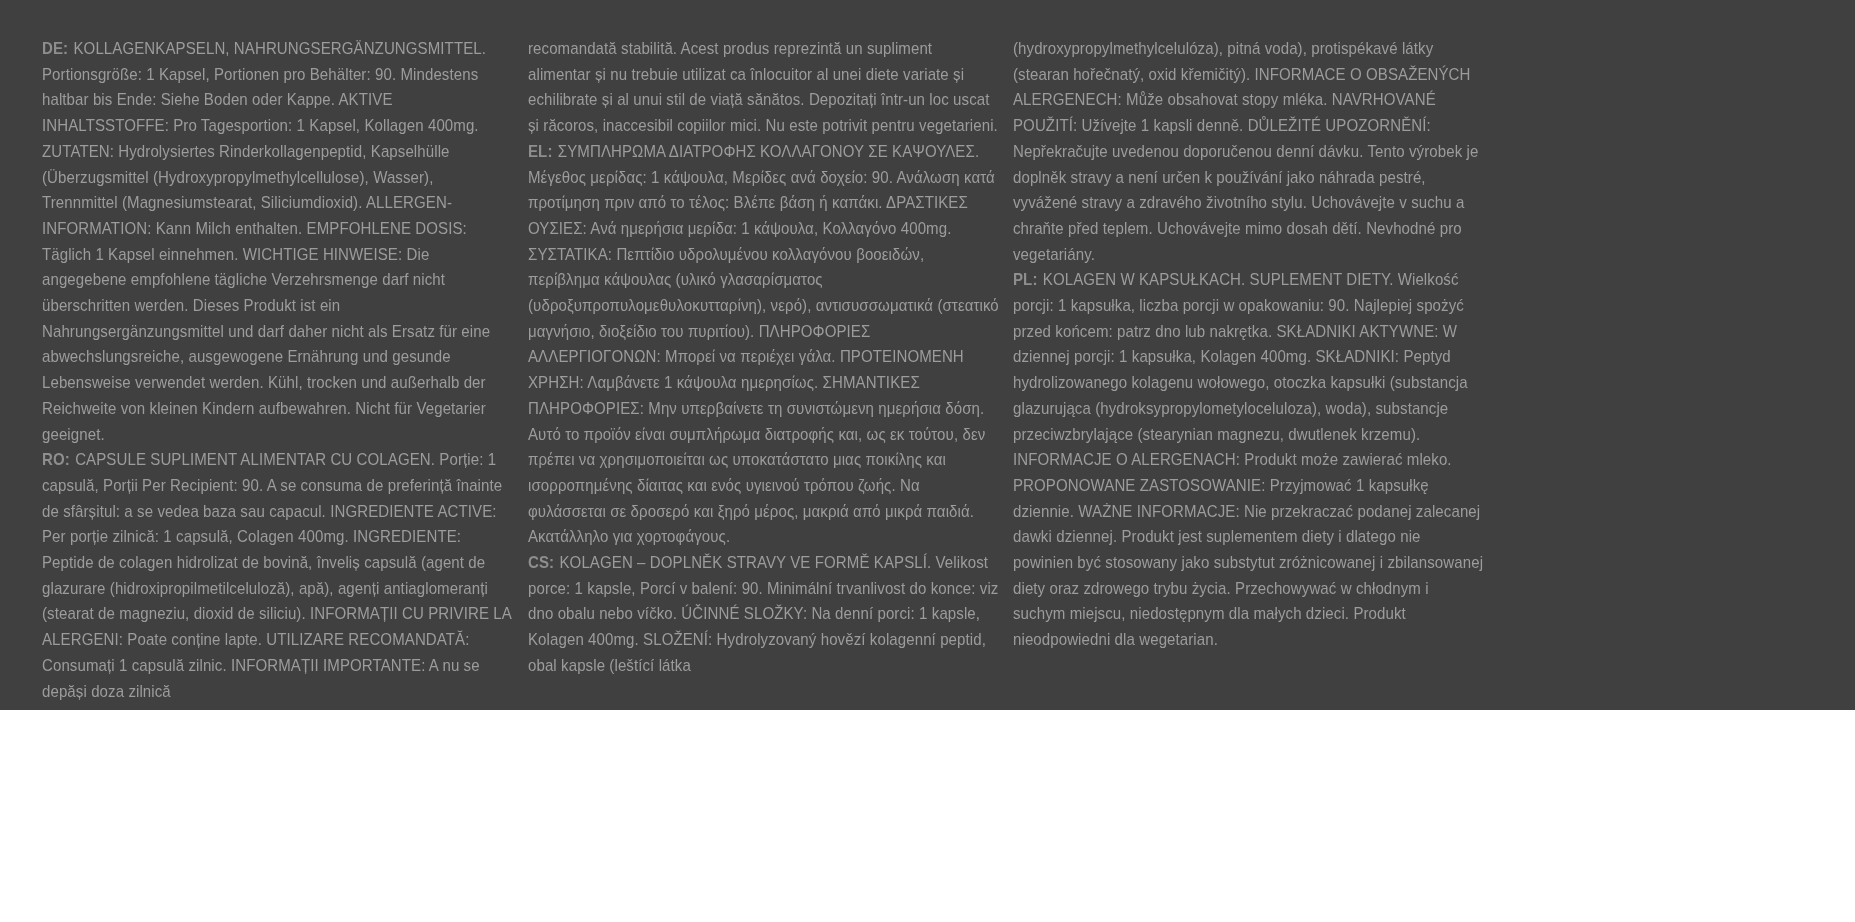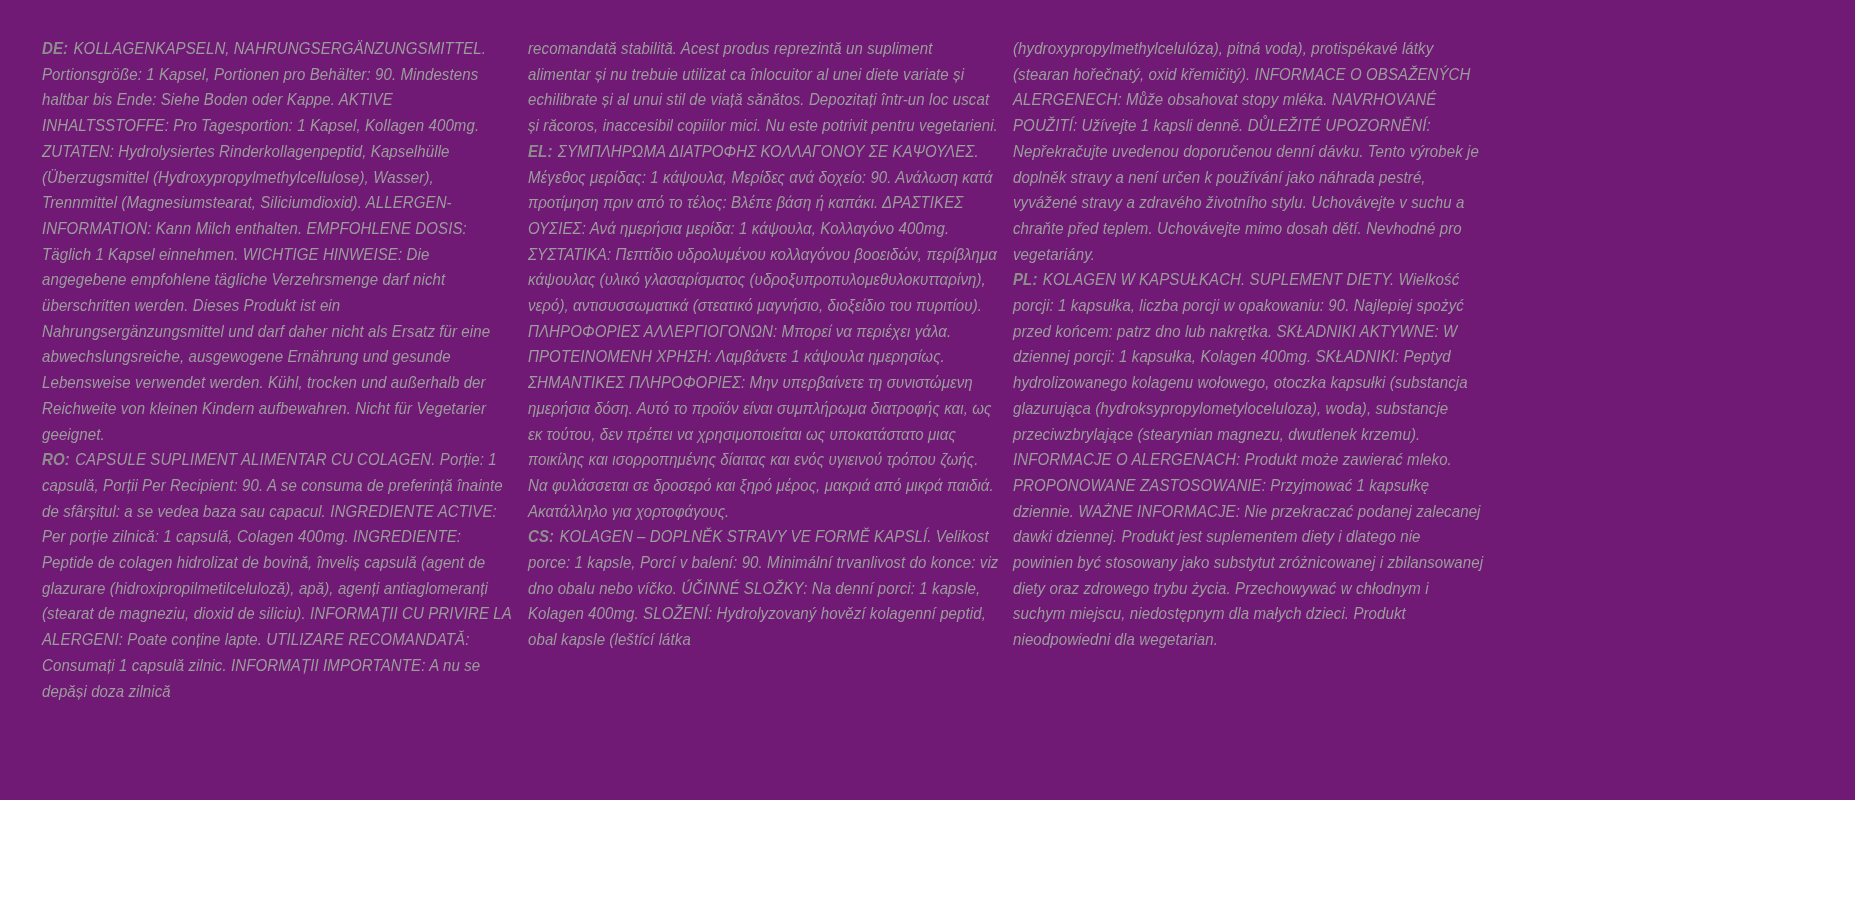--- a/index.html
+++ b/index.html
@@ -6,23 +6,22 @@
     margin: 0;
     padding: 0;
     background: #ffffff;
     width: 1855px;
     height: 922px;
     overflow: hidden;
   }
   .label-sheet {
     position: relative;
     width: 1855px;
-    height: 800px;
-    background: #701a75;
-    font-style: italic;
+    height: 710px;
+    background: #404040;
   }
   .col {
     position: absolute;
     top: 36px;
     width: 532px;
     transform: scaleX(0.885);
     transform-origin: 0 0;
     font-family: "Liberation Sans", sans-serif;
     font-size: 17px;
     line-height: 25.7px;

